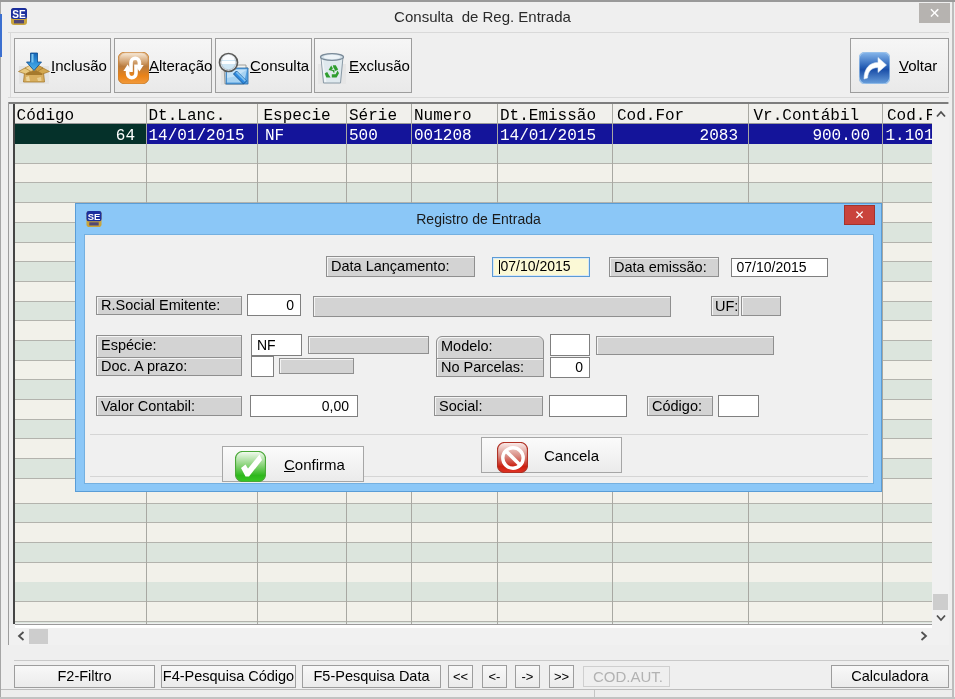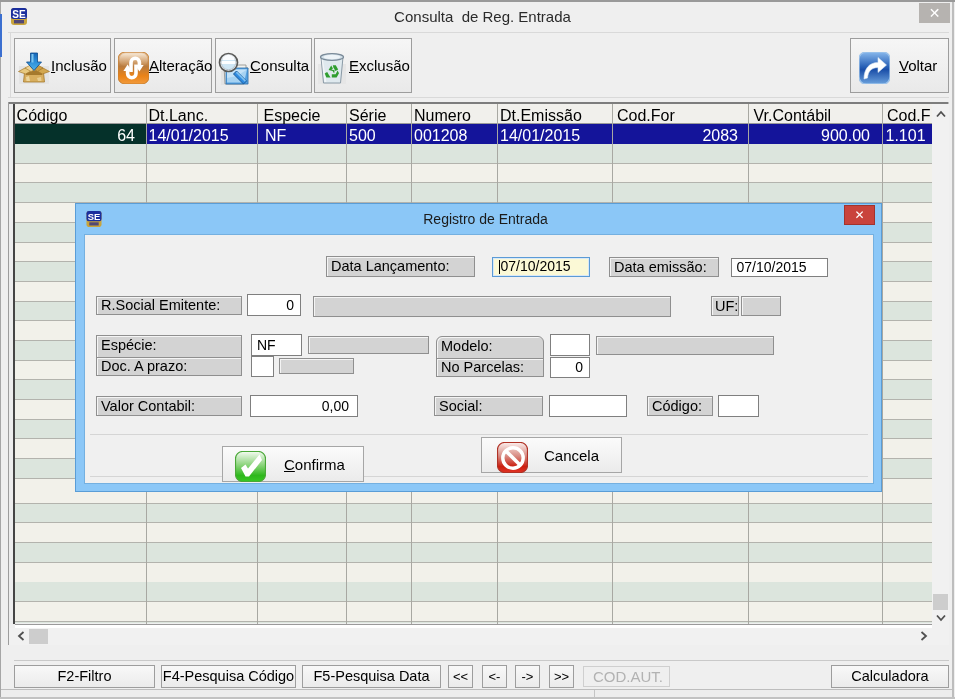--- a/index.html
+++ b/index.html
@@ -17,21 +17,21 @@
 .tbtn { top:38px; height:55px; background:linear-gradient(#f6f6f6,#e9e9e9); border:1px solid #9d9d9d; }
 .tbtn .lbl { position:absolute; font-size:15px; color:#000; top:18px; }
 u { text-decoration:underline; }
 
 #grid-top { left:8px; top:102px; width:941px; height:2px; background:#7d7d7d; }
 #grid-lborder { left:8px; top:102px; width:1px; height:543px; background:#9d9d9d; }
 #grid-rborder { left:948px; top:102px; width:1px; height:543px; background:#bdbdbd; }
 #grid-strip { left:9px; top:104px; width:4px; height:519.5px; background:#ededed; }
 #grid-fixline { left:13px; top:104px; width:1.5px; height:519.5px; background:#454545; }
 #grid-header { left:14.5px; top:104px; width:917.5px; height:20px; background:#f1f0ec; border-bottom:1px solid #9a9a9a; }
-.mono { font-family:Liberation Sans, sans-serif; font-size:16px; white-space:pre; }
+.mono { font-family:Liberation Mono, monospace; font-size:16px; white-space:pre; }
 .hdr { position:absolute; top:107px; color:#000000; }
 #row-sel-g { left:14.5px; top:124px; width:131.5px; height:19.7px; background:#05312a; }
 #row-sel-b { left:146px; top:124px; width:786px; height:19.7px; background:#14149a; }
 .cell { position:absolute; top:127px; color:#ffffff; }
 #rows-a { left:14.5px; top:143.7px; width:917.5px; height:347.3px;
   background:repeating-linear-gradient(to bottom, #dce5dd 0px 18.7px, #b3b3ad 18.7px 19.7px, #f2f1ea 19.7px 38.4px, #b3b3ad 38.4px 39.4px); }
 #rows-b { left:14.5px; top:483.9px; width:917.5px; height:139.6px;
   background:repeating-linear-gradient(to bottom, #f2f1ea 0px 18.7px, #b3b3ad 18.7px 19.7px, #dce5dd 19.7px 38.4px, #b3b3ad 38.4px 39.4px); }
 .vline { position:absolute; top:104px; width:1px; height:519.5px; background:#a8a8a2; }
 #grid-bottom { left:14.5px; top:623.5px; width:917.5px; height:1px; background:#9a9a9a; }
@@ -45,21 +45,21 @@
 
 #bp-line { left:14px; top:660px; width:935px; height:1px; background:#c9c9c9; }
 .bbtn { position:absolute; top:665px; height:23px; background:linear-gradient(#f8f8f8,#ebebeb); border:1px solid #9d9d9d; text-align:center; font-size:14.5px; color:#000; line-height:21px; }
 #codaut { left:583px; top:666px; width:87px; height:21px; border:1px solid #cfcfcf; color:#b2b2b2; font-size:15px; line-height:19px; padding-left:9px; }
 #status { left:1px; top:689px; width:951px; height:9px; background:#ededed; border-top:1px solid #bdbdbd; }
 #status-div { left:594px; top:690px; width:1px; height:8px; background:#c4c4c4; }
 #win-bottom { left:0; top:697px; width:955px; height:2px; background:#c2c2c2; }
 
 #dlg { left:76px; top:204px; width:805px; height:287px; background:#8bc7f7; outline:1px solid #5a9dd6; }
 #dlg-body { left:84px; top:234px; width:790px; height:250px; background:#f0f0f0; border:1px solid #74b0e0; }
-#dlg-title { left:83px; top:211px; width:805px; text-align:center; font-size:14px; color:#1b1b1b; }
+#dlg-title { left:76px; top:211px; width:805px; text-align:center; font-size:14px; color:#1b1b1b; }
 #dlg-x { left:844px; top:205px; width:31px; height:20px; background:#c9433c; border:1px solid #a2332d; color:#fff; text-align:center; font-size:12px; line-height:18px; }
 .dlbl { position:absolute; background:#d3d3d3; border:1px solid #8f8f8f; box-shadow:inset 1px 1px 0 #f4f4f4; font-size:14.5px; color:#000; padding-left:4px; }
 .dfield { position:absolute; background:#d3d3d3; border:1px solid #8f8f8f; box-shadow:inset 1px 1px 0 #f4f4f4; }
 .dinput { position:absolute; background:#ffffff; border:1px solid #7f7f7f; font-size:14px; color:#000; }
 #dlg-inp-focus { background:#fbf9d6; border:1px solid #5b9bd5; box-shadow:inset 0 0 0 1px #d8e8f8; }
 .dhline { position:absolute; left:90px; width:778px; height:1px; background:#d5d5d5; }
 .dbtn { position:absolute; top:437px; height:36px; background:linear-gradient(#fbfbfb,#ebebeb); border:1px solid #a6a6a6; }
 .dbtn .lbl { position:absolute; top:9px; font-size:15px; color:#000; }
 </style>
 </head>

